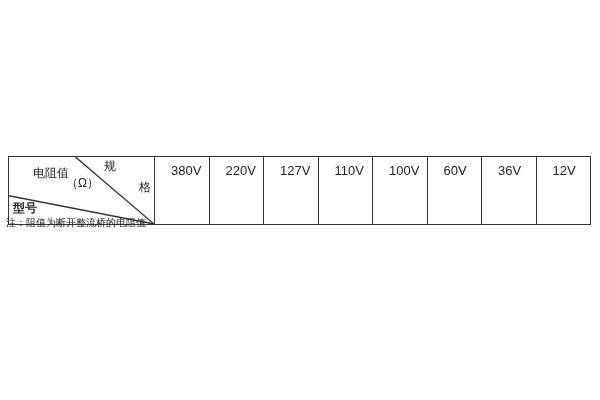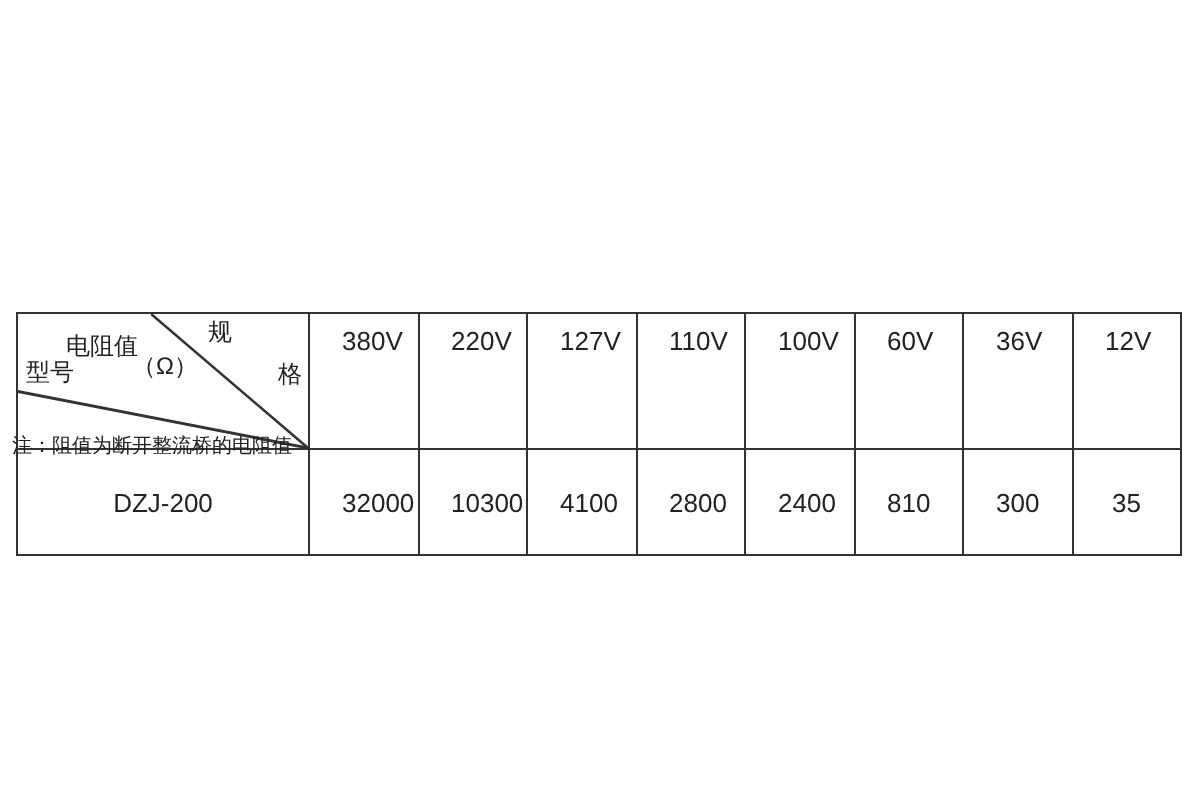--- a/index.html
+++ b/index.html
@@ -48,21 +48,21 @@
     position: absolute;
     font-size: 12px;
     line-height: 13px;
     white-space: nowrap;
     color: #222222;
   }
   .lbl-spec-top    { left: 95px;  top: 3px;  }
   .lbl-spec-bottom { left: 130px; top: 24px; }
   .lbl-value       { left: 24px;  top: 10px; }
   .lbl-unit        { left: 57px;  top: 20px; }
-  .lbl-model       { left: 4px;   top: 23px; }
+  .lbl-model       { left: 4px;   top: 45px; font-weight: bold; }
   .note {
     position: absolute;
     left: 6px; top: 216px;
     font-size: 10px;
     color: #222222;
     white-space: nowrap;
   }
 </style>
 </head>
 <body>
@@ -94,27 +94,16 @@
     </td>
     <td>380V</td>
     <td>220V</td>
     <td>127V</td>
     <td>110V</td>
     <td>100V</td>
     <td>60V</td>
     <td>36V</td>
     <td>12V</td>
   </tr>
-  <tr class="data-row">
-    <td>DZJ-200</td>
-    <td>32000</td>
-    <td>10300</td>
-    <td>4100</td>
-    <td>2800</td>
-    <td>2400</td>
-    <td>810</td>
-    <td>300</td>
-    <td>35</td>
-  </tr>
 </tbody>
   </table>
 
 <div class="note">注：阻值为断开整流桥的电阻值</div>
 
 </body></html>

